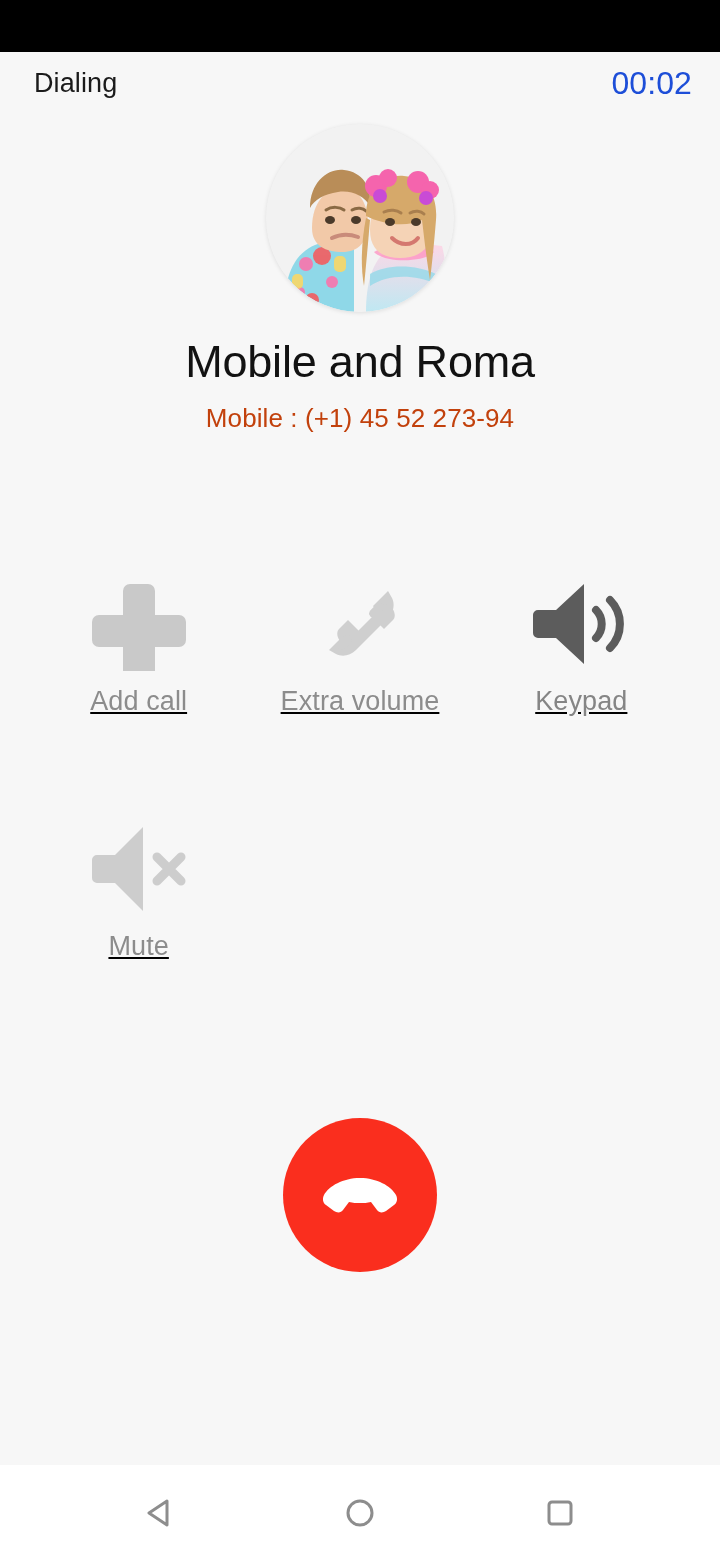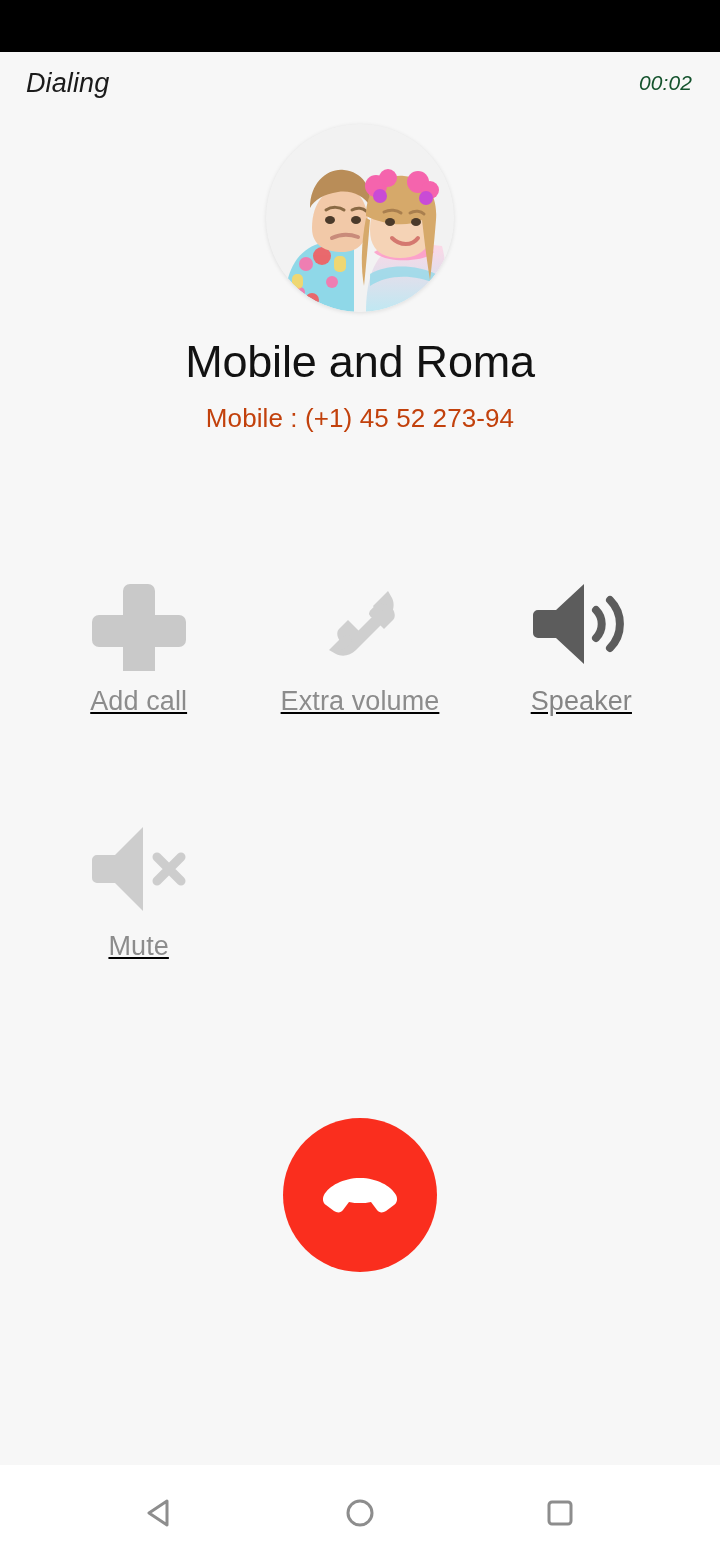--- a/index.html
+++ b/index.html
@@ -30,32 +30,31 @@
     flex: 0 0 auto;
   }
 
   
   .call-header {
     flex: 0 0 auto;
     height: 62px;
     display: flex;
     align-items: center;
     justify-content: space-between;
-    padding: 0 28px 0 26px;
+    padding: 0 28px 0 34px;
     box-sizing: border-box;
-    font-style: italic;
   }
   .call-state {
     font-size: 27px;
     color: #1b1b1b;
     letter-spacing: 0.1px;
   }
   .call-timer {
-    font-size: 21px;
-    color: #14532d;
+    font-size: 32px;
+    color: #1d4ed8;
     letter-spacing: 0.1px;
     text-align: right;
   }
 
   
   .contact-block {
     flex: 0 0 auto;
     display: flex;
     flex-direction: column;
     align-items: center;
@@ -274,21 +273,21 @@
 
 
     <div class="action is-enabled">
       <div class="action-icon">
         <svg width="102" height="92" viewBox="0 0 102 92" xmlns="http://www.w3.org/2000/svg">
           <path d="M8 32 h18 L54 6 v80 L26 60 H8 a5 5 0 0 1 -5 -5 v-18 a5 5 0 0 1 5 -5 z" fill="#5c5c5c"></path>
           <path d="M66 32 a20 20 0 0 1 0 28" stroke="#5c5c5c" stroke-width="8" fill="none" stroke-linecap="round"></path>
           <path d="M80 22 a34 34 0 0 1 0 48" stroke="#5c5c5c" stroke-width="8" fill="none" stroke-linecap="round"></path>
         </svg>
       </div>
-      <div class="action-label">Speaker</div>
+      <div class="action-label">Keypad</div>
     </div>
 
 
     <div class="action">
       <div class="action-icon">
         <svg width="100" height="92" viewBox="0 0 100 92" xmlns="http://www.w3.org/2000/svg">
           <path d="M8 32 h18 L54 4 v84 L26 60 H8 a5 5 0 0 1 -5 -5 v-18 a5 5 0 0 1 5 -5 z" fill="#cdcdcd"></path>
           <path d="M68 34 L92 58 M92 34 L68 58" stroke="#cdcdcd" stroke-width="9" stroke-linecap="round"></path>
         </svg>
       </div>

